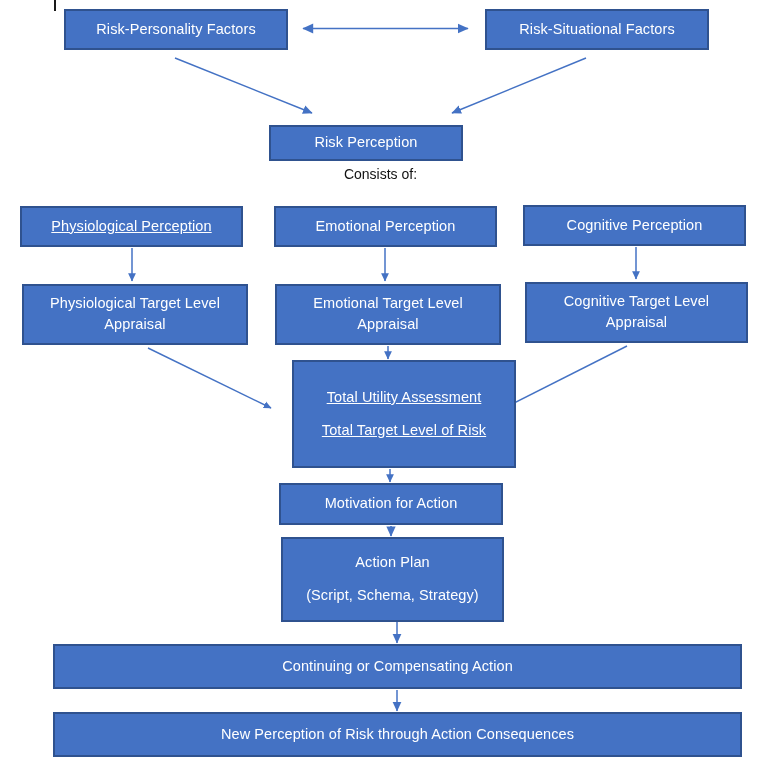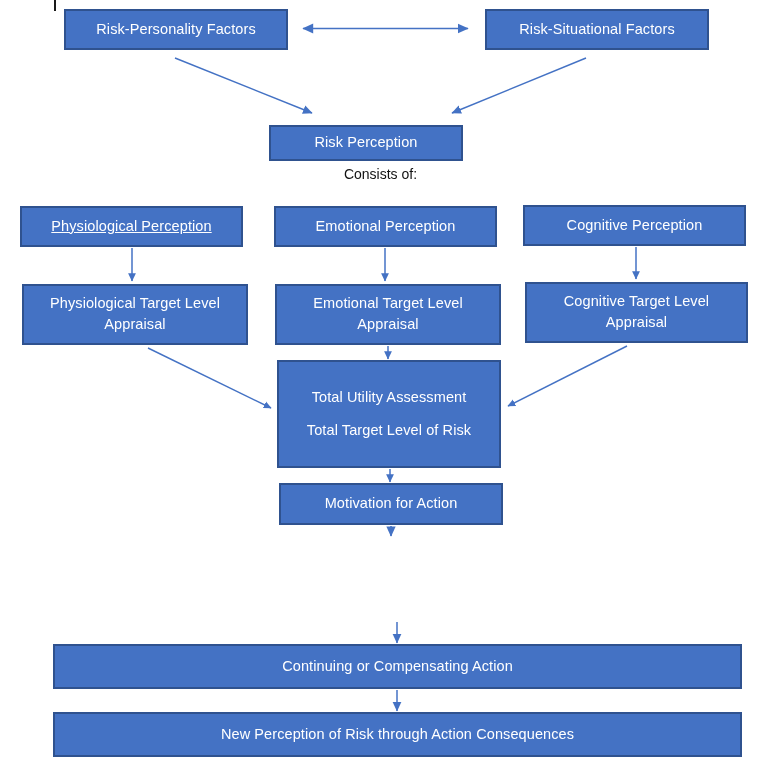--- a/index.html
+++ b/index.html
@@ -165,29 +165,33 @@
   <div class="node tight" style="left:275px; top:284px; width:226px; height:61px;">
     <span class="line">Emotional Target Level</span>
     <span class="line">Appraisal</span>
   </div>
 
   <div class="node tight" style="left:525px; top:282px; width:223px; height:61px;">
     <span class="line">Cognitive Target Level</span>
     <span class="line">Appraisal</span>
   </div>
 
-  <div class="node multi" style="left:277px; top:360px; width:224px; height:108px;">
+  <div class="node multi" style="left:292px; top:360px; width:224px; height:108px;text-decoration:underline;">
     <span class="line">Total Utility Assessment</span>
     <span class="line">Total Target Level of Risk</span>
   </div>
 
   <div class="node" style="left:279px; top:483px; width:224px; height:42px;">
     <span class="line">Motivation for Action</span>
   </div>
 
+  <div class="node multi" style="left:281px; top:537px; width:223px; height:85px;">
+    <span class="line">Action Plan</span>
+    <span class="line">(Script, Schema, Strategy)</span>
+  </div>
 
   <div class="node" style="left:53px; top:644px; width:689px; height:45px;">
     <span class="line">Continuing or Compensating Action</span>
   </div>
 
   <div class="node" style="left:53px; top:712px; width:689px; height:45px;">
     <span class="line">New Perception of Risk through Action Consequences</span>
   </div>
 
 </div>

